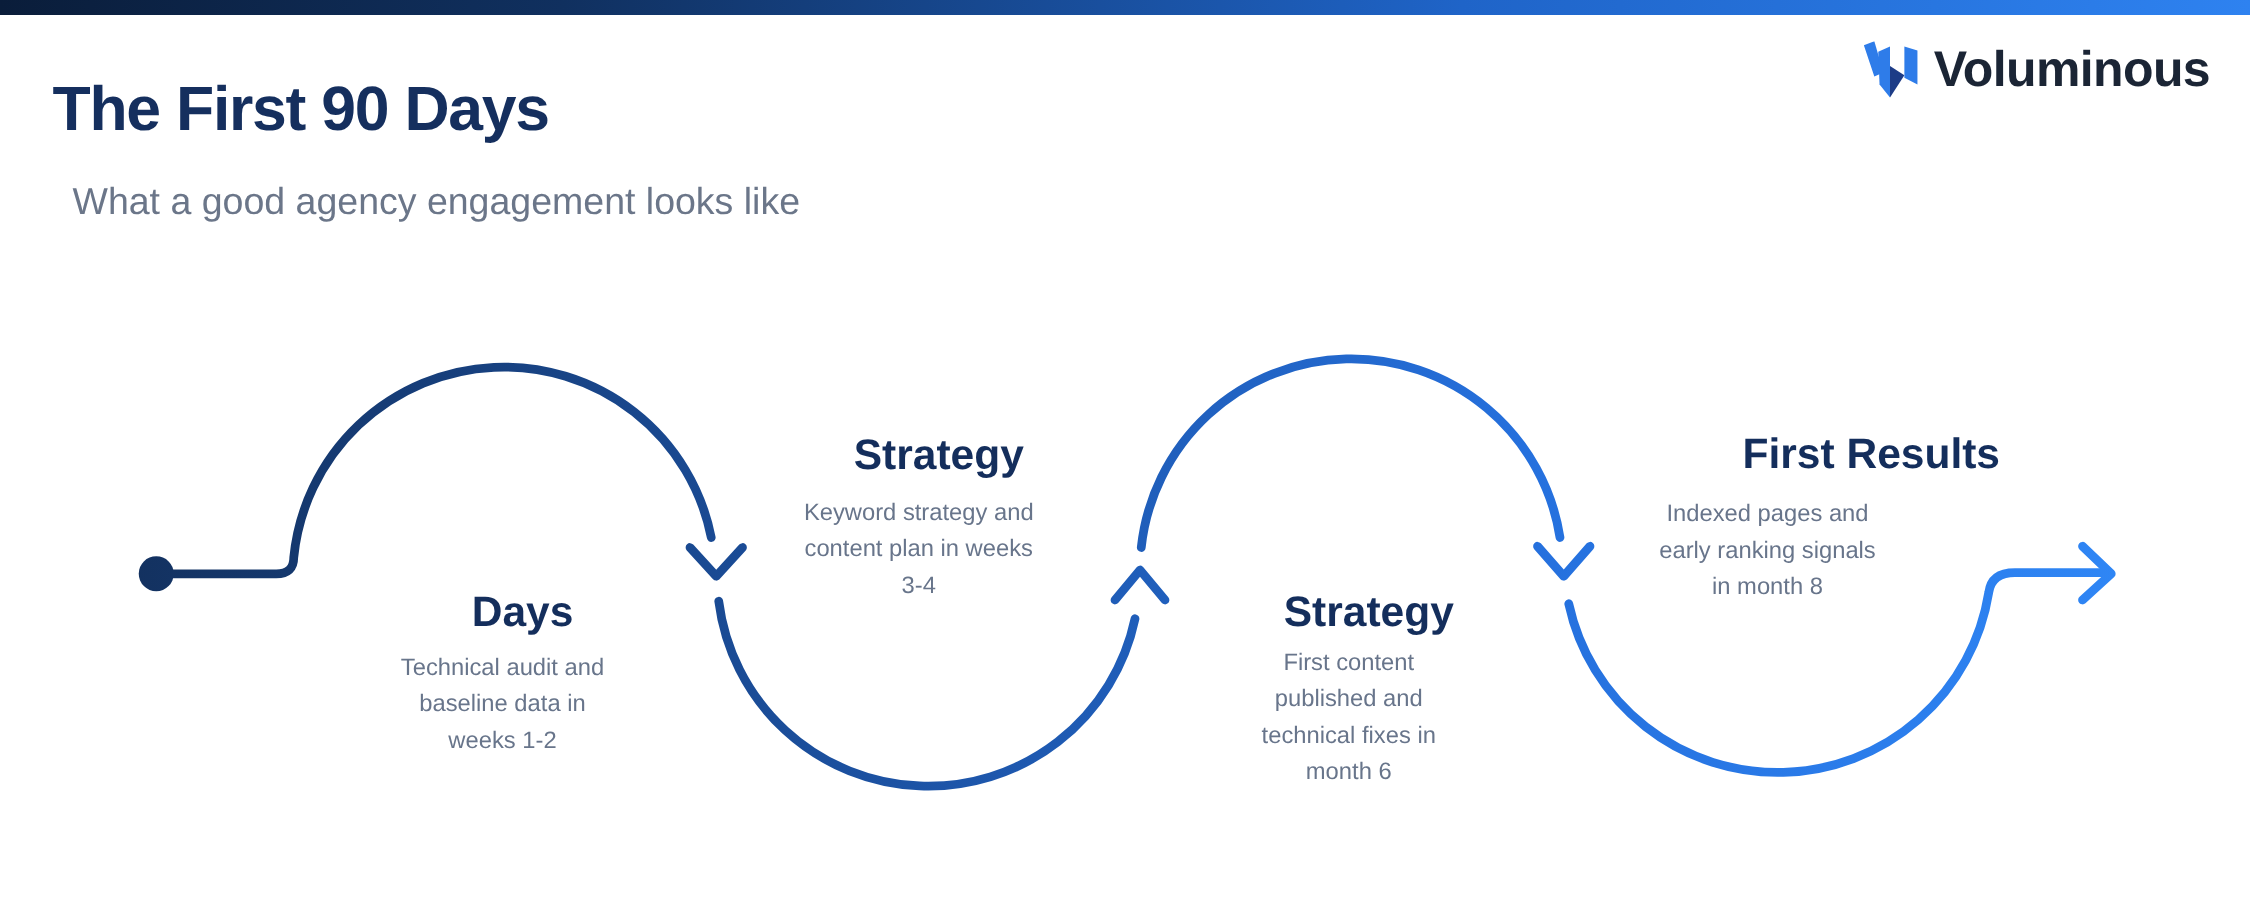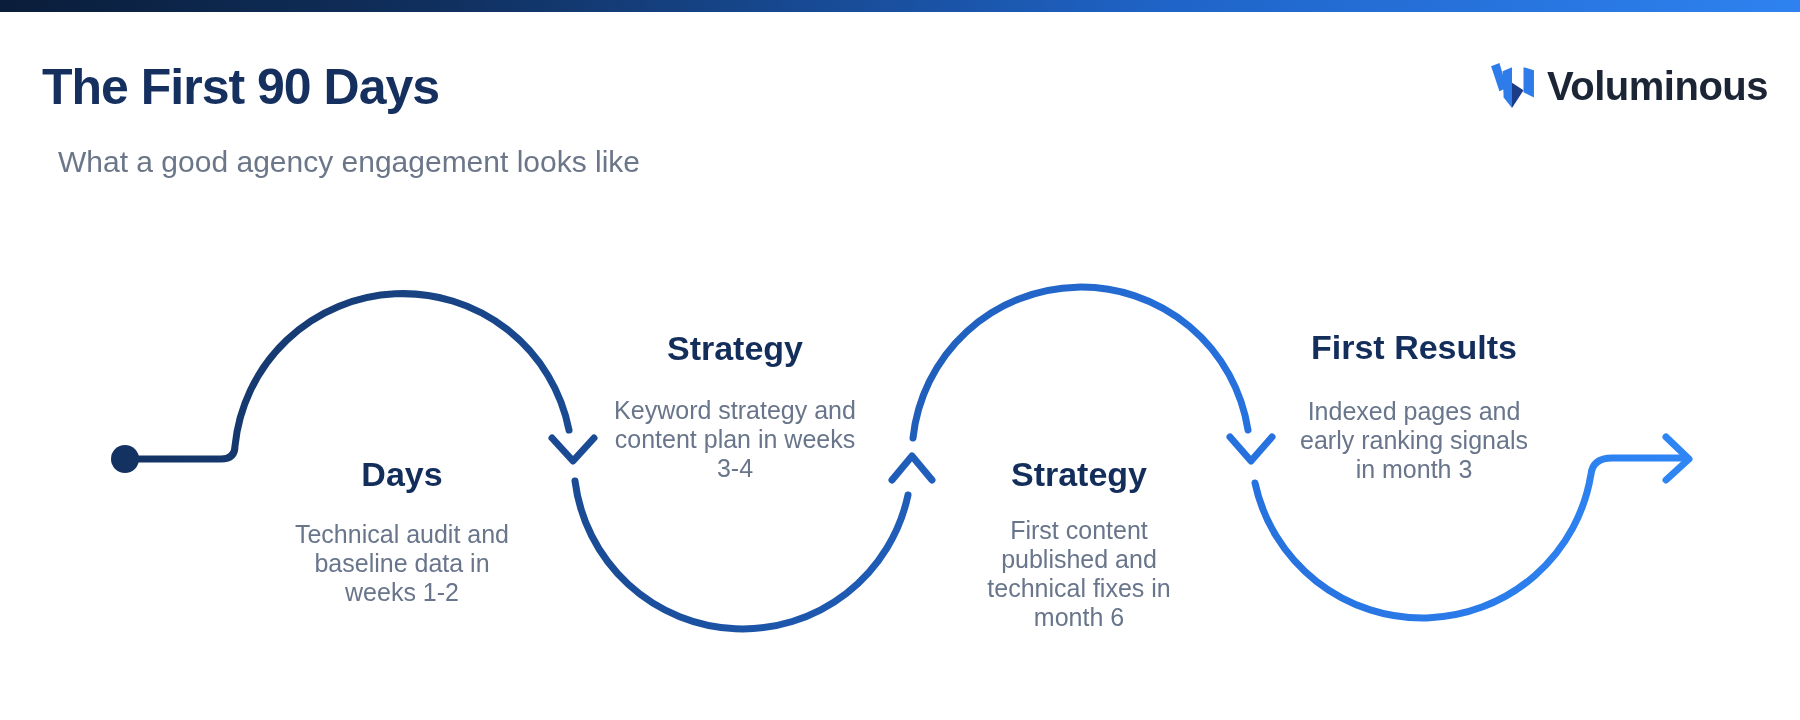--- a/index.html
+++ b/index.html
@@ -18,47 +18,47 @@
     position:absolute;left:42px;top:60px;margin:0;
     font-size:50px;line-height:54px;font-weight:bold;letter-spacing:-1px;
     color:#152f5e;white-space:nowrap;
   }
   .page-subtitle{
     position:absolute;left:42px;top:129px;margin:16px;
     font-size:30px;line-height:34px;font-weight:normal;
     color:#6b7689;white-space:nowrap;
   }
   .logo{
-    position:absolute;top:62px;right:32px;height:48px;
+    position:absolute;top:32px;right:32px;height:48px;
     display:flex;align-items:center;gap:12px;
   }
   .logo svg{display:block;}
   .brand-name{
     font-size:40px;font-weight:bold;letter-spacing:-0.5px;
     color:#1b2535;line-height:48px;white-space:nowrap;
   }
   .journey{position:absolute;left:0;top:0;}
   .stage h2{
-    position:absolute;margin:0;text-align:center;
+    position:absolute;margin:16px;text-align:center;
     font-size:34px;line-height:38px;font-weight:bold;color:#142e5c;
     white-space:nowrap;
   }
   .stage p{
     position:absolute;margin:0;text-align:center;
-    font-size:25px;line-height:29px;color:#68758b;
+    font-size:19px;line-height:29px;color:#68758b;
     white-space:pre-line;
   }
   
   .s0 h2{left:232px;top:455px;width:340px;}
   .s0 p {left:252px;top:520px;width:300px;}
   .s1 h2{left:565px;top:329px;width:340px;}
   .s1 p {left:585px;top:396px;width:300px;}
   .s2 h2{left:909px;top:455px;width:340px;}
   .s2 p {left:929px;top:516px;width:300px;}
-  .s3 h2{left:1244px;top:328px;width:340px;}
+  .s3 h2{left:1244px;top:328px;width:340px;text-align:right;}
   .s3 p {left:1261px;top:397px;width:306px;}
 </style>
 </head>
 <body>
 
 <div class="canvas">
 
   <div class="topbar"></div>
 
   <h1 class="page-title">The First 90 Days</h1>
@@ -125,16 +125,16 @@
     <p>First content
 published and
 technical fixes in
 month 6</p>
   </div>
 
   <div class="stage s3">
     <h2>First Results</h2>
     <p>Indexed pages and
 early ranking signals
-in month 3</p>
+in month 8</p>
   </div>
 
 </div>
 
 </body></html>

